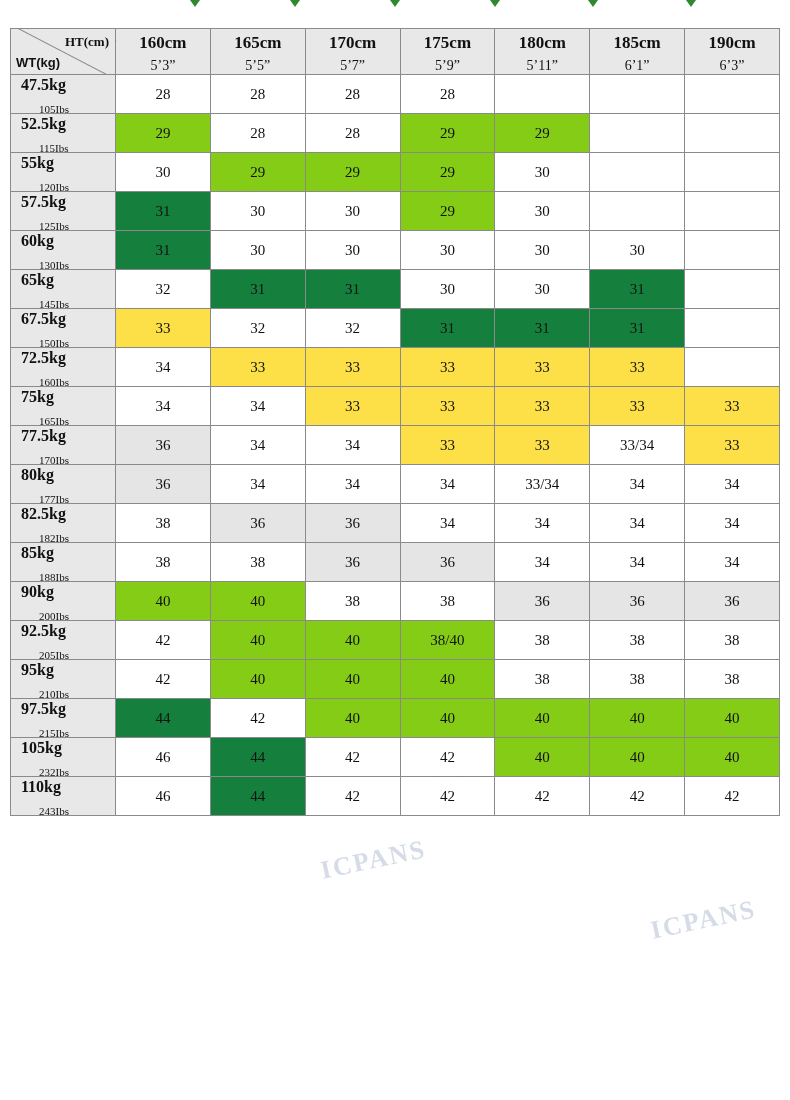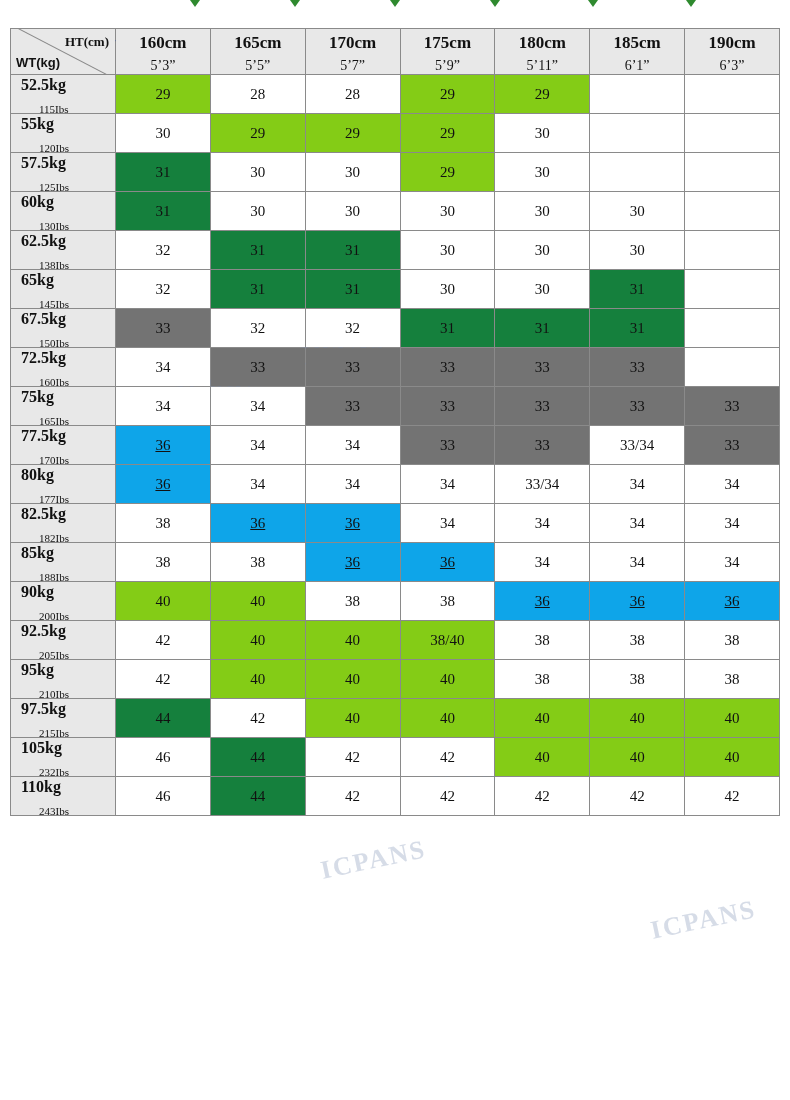--- a/index.html
+++ b/index.html
@@ -112,22 +112,22 @@
     position: absolute;
     left: 28px;
     bottom: -2px;
     font-size: 11px;
     font-weight: normal;
   }
   
   .c-white { background: #ffffff; }
   .c-gray  { background: #84cc16; }
   .c-blue  { background: #15803d; }
-  .c-yellow{ background: #737373; }
-  .c-pink  { background: #0ea5e9; text-decoration: underline; }
+  .c-yellow{ background: #fde047; }
+  .c-pink  { background: #e5e5e5; }
   .hdr-bg  { background: #e8e8e8; }
 
   .band-gap td {
     border-top: 2px solid #8a8a8a;
   }
 
   
   .wm {
     position: absolute;
     font-family: "Liberation Serif", serif;
@@ -228,20 +228,33 @@
           </th>
           <th class="hdr-bg">
             <span class="hdr-cm">190cm</span>
             <span class="hdr-in">6’3”</span>
           </th>
         </tr>
     </thead>
     <tbody id="table-body">
         <tr>
           <td class="wt-cell hdr-bg">
+            <span class="wt-kg">47.5kg</span>
+            <span class="wt-lbs">105Ibs</span>
+          </td>
+          <td class="c-white">28</td>
+          <td class="c-white">28</td>
+          <td class="c-white">28</td>
+          <td class="c-white">28</td>
+          <td class="c-white"></td>
+          <td class="c-white"></td>
+          <td class="c-white"></td>
+        </tr>
+        <tr>
+          <td class="wt-cell hdr-bg">
             <span class="wt-kg">52.5kg</span>
             <span class="wt-lbs">115Ibs</span>
           </td>
           <td class="c-gray">29</td>
           <td class="c-white">28</td>
           <td class="c-white">28</td>
           <td class="c-gray">29</td>
           <td class="c-gray">29</td>
           <td class="c-white"></td>
           <td class="c-white"></td>
@@ -273,33 +286,20 @@
           <td class="c-white"></td>
         </tr>
         <tr>
           <td class="wt-cell hdr-bg">
             <span class="wt-kg">60kg</span>
             <span class="wt-lbs">130Ibs</span>
           </td>
           <td class="c-blue">31</td>
           <td class="c-white">30</td>
           <td class="c-white">30</td>
-          <td class="c-white">30</td>
-          <td class="c-white">30</td>
-          <td class="c-white">30</td>
-          <td class="c-white"></td>
-        </tr>
-        <tr>
-          <td class="wt-cell hdr-bg">
-            <span class="wt-kg">62.5kg</span>
-            <span class="wt-lbs">138Ibs</span>
-          </td>
-          <td class="c-white">32</td>
-          <td class="c-blue">31</td>
-          <td class="c-blue">31</td>
           <td class="c-white">30</td>
           <td class="c-white">30</td>
           <td class="c-white">30</td>
           <td class="c-white"></td>
         </tr>
         <tr>
           <td class="wt-cell hdr-bg">
             <span class="wt-kg">65kg</span>
             <span class="wt-lbs">145Ibs</span>
           </td>

